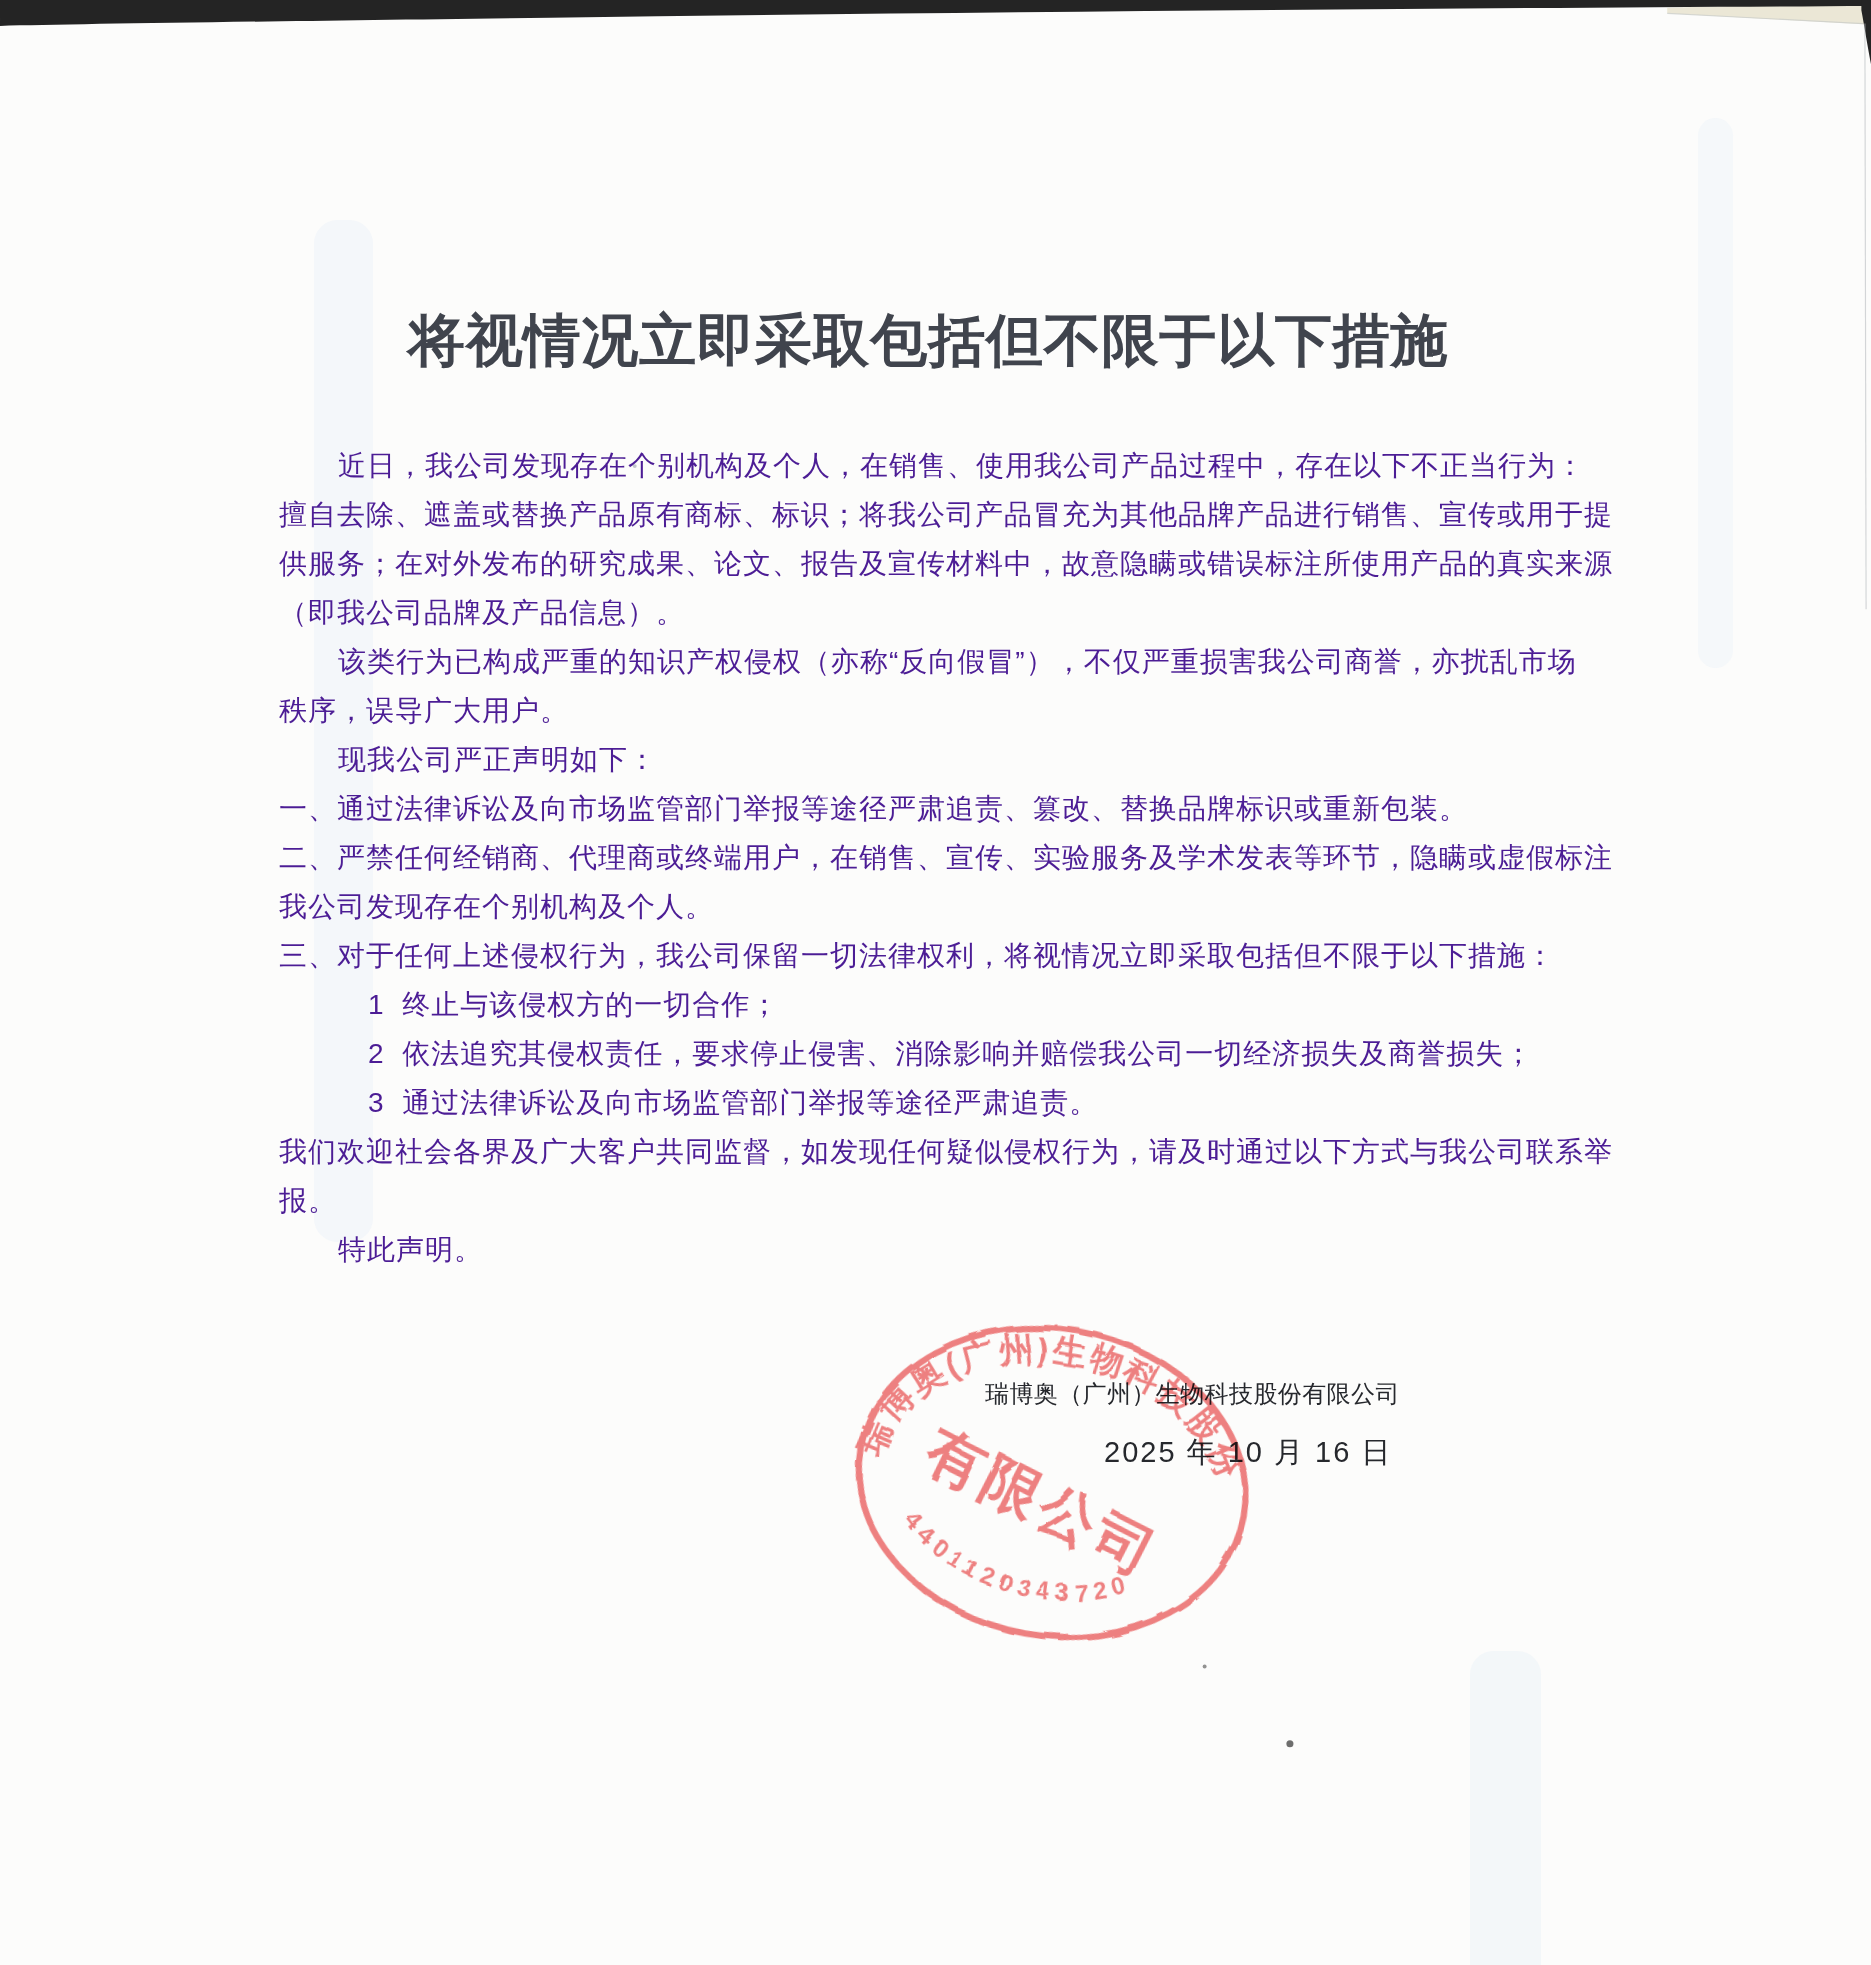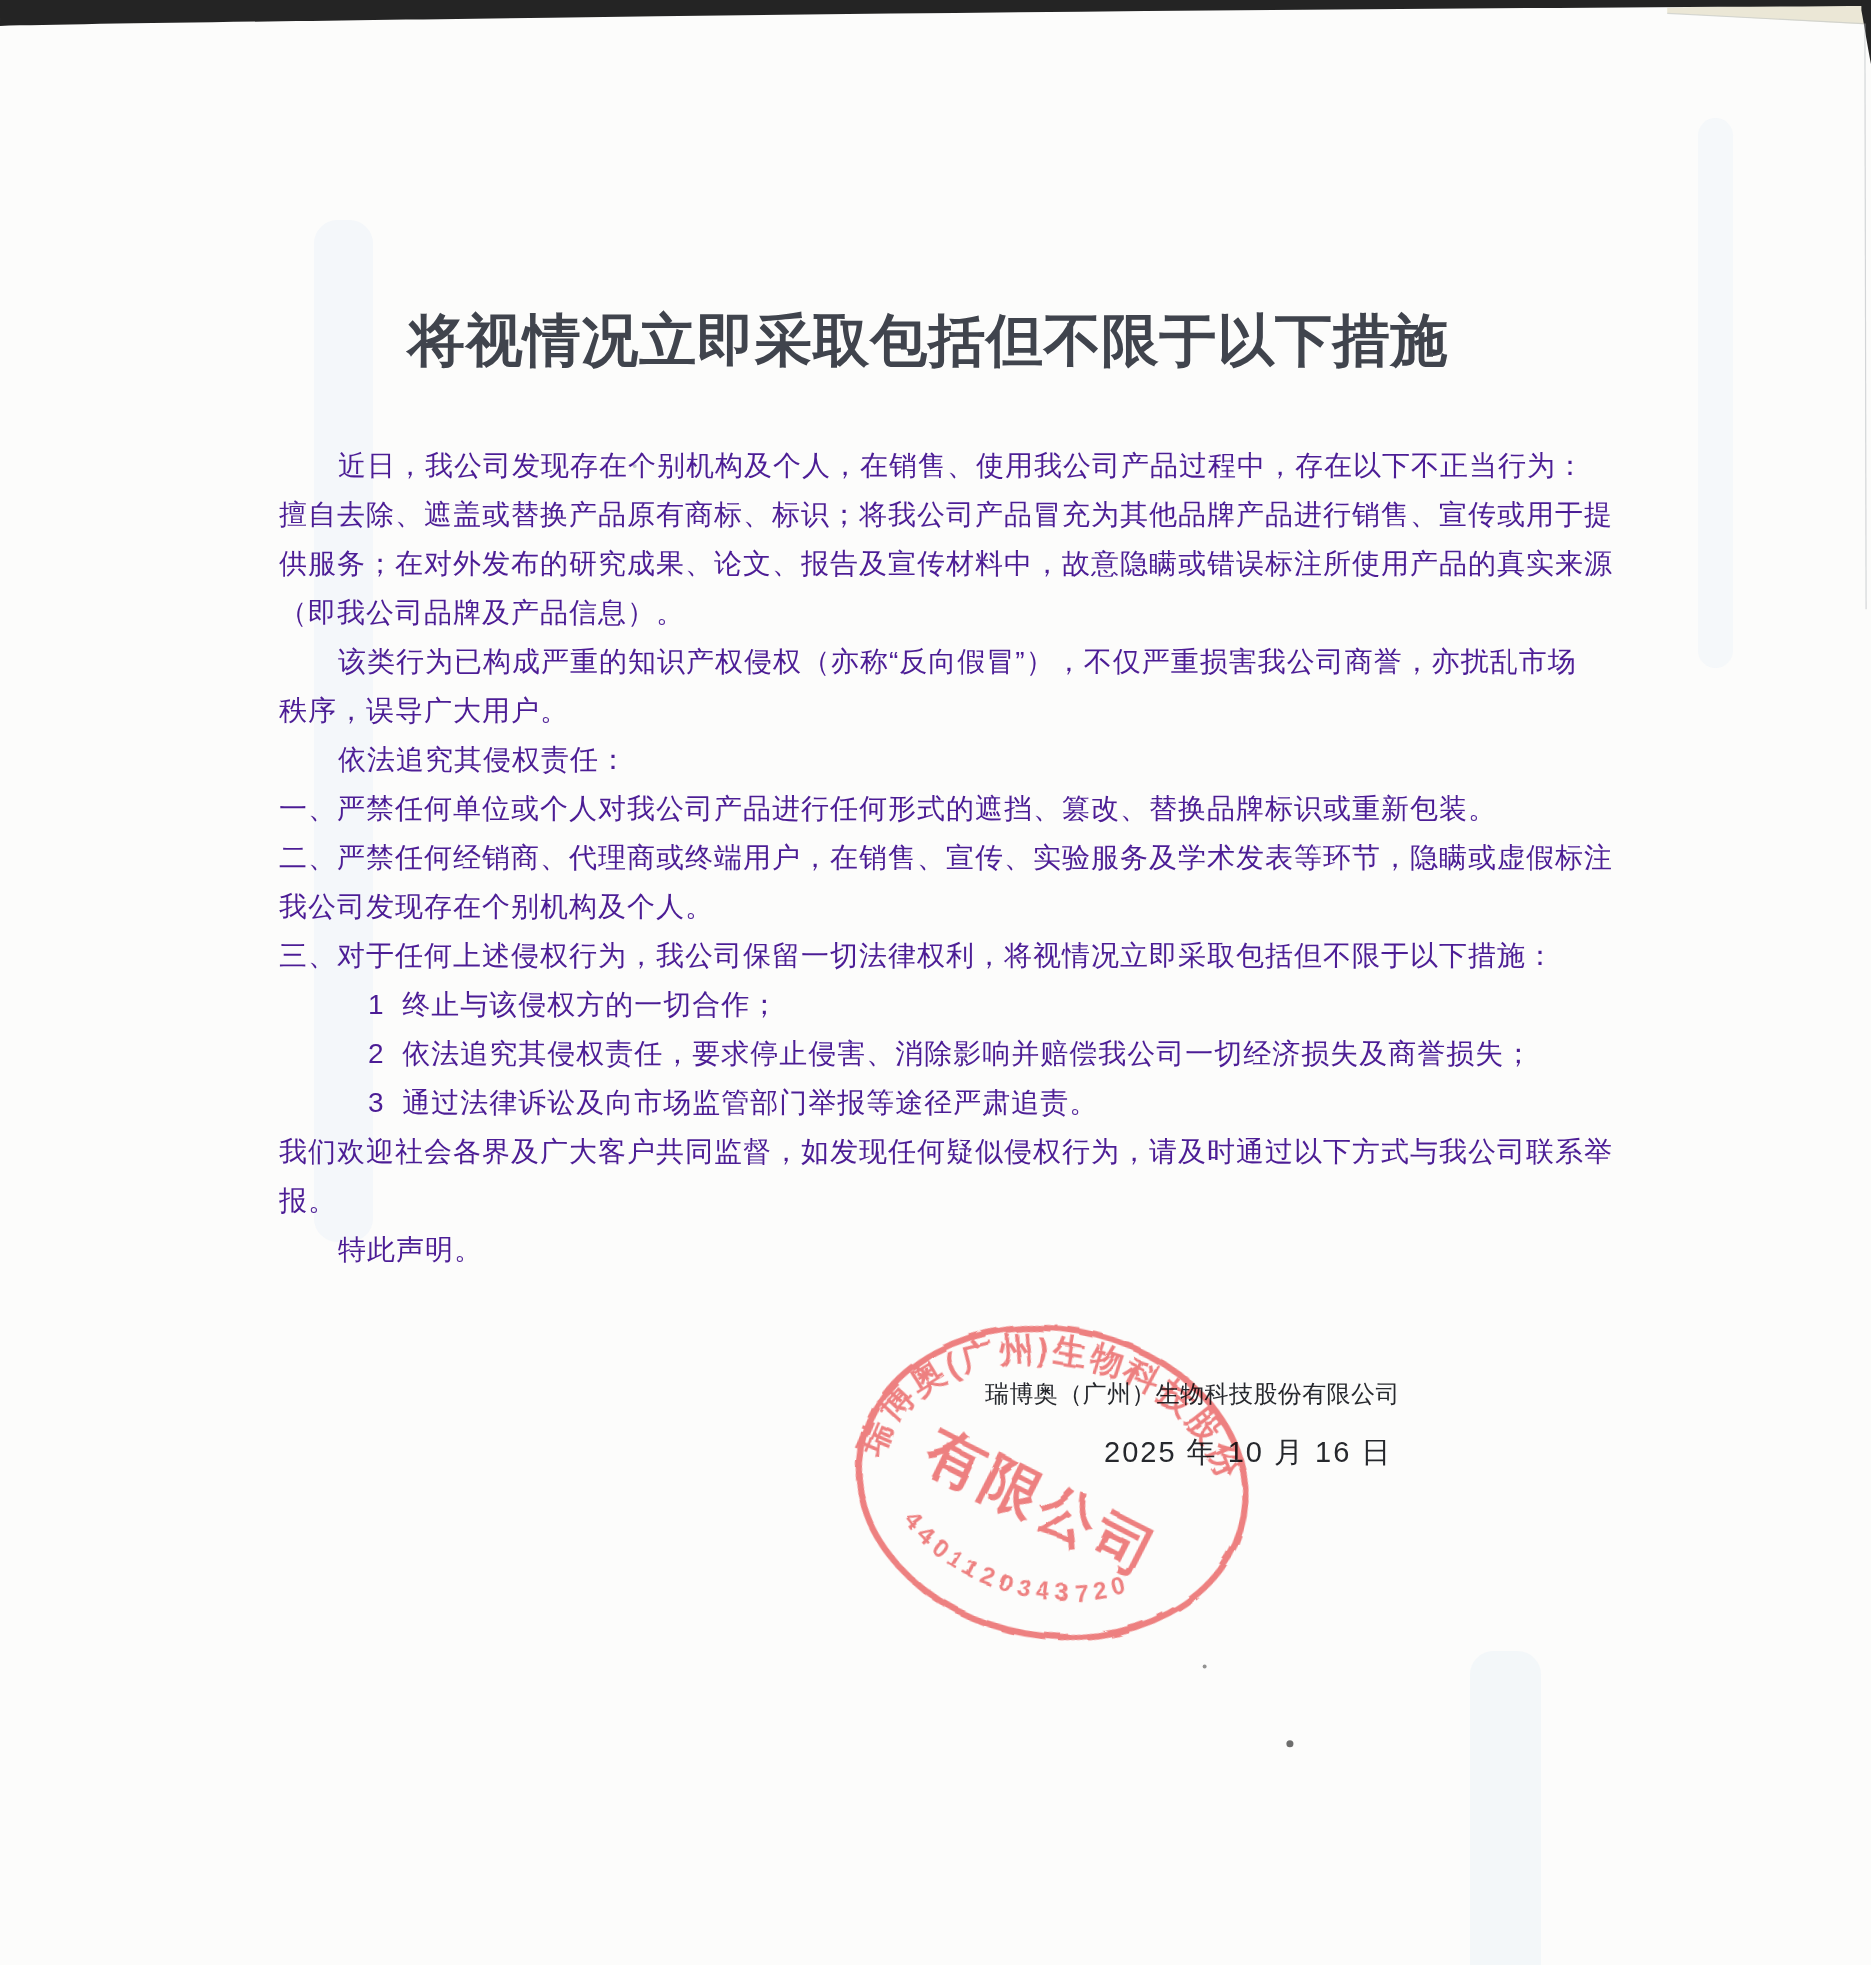--- a/index.html
+++ b/index.html
@@ -52,22 +52,22 @@
 
   <div class="doc-title">将视情况立即采取包括但不限于以下措施</div>
 
   <div class="body-block" id="body-block">
       <div class="body-line ind-2">近日，我公司发现存在个别机构及个人，在销售、使用我公司产品过程中，存在以下不正当行为：</div>
       <div class="body-line">擅自去除、遮盖或替换产品原有商标、标识；将我公司产品冒充为其他品牌产品进行销售、宣传或用于提</div>
       <div class="body-line">供服务；在对外发布的研究成果、论文、报告及宣传材料中，故意隐瞒或错误标注所使用产品的真实来源</div>
       <div class="body-line">（即我公司品牌及产品信息）。</div>
       <div class="body-line ind-2">该类行为已构成严重的知识产权侵权（亦称“反向假冒”），不仅严重损害我公司商誉，亦扰乱市场</div>
       <div class="body-line">秩序，误导广大用户。</div>
-      <div class="body-line ind-2">依法追究其侵权责任：</div>
-      <div class="body-line">一、严禁任何单位或个人对我公司产品进行任何形式的遮挡、篡改、替换品牌标识或重新包装。</div>
+      <div class="body-line ind-2">现我公司严正声明如下：</div>
+      <div class="body-line">一、通过法律诉讼及向市场监管部门举报等途径严肃追责、篡改、替换品牌标识或重新包装。</div>
       <div class="body-line">二、严禁任何经销商、代理商或终端用户，在销售、宣传、实验服务及学术发表等环节，隐瞒或虚假标注</div>
       <div class="body-line">我公司发现存在个别机构及个人。</div>
       <div class="body-line">三、对于任何上述侵权行为，我公司保留一切法律权利，将视情况立即采取包括但不限于以下措施：</div>
       <div class="body-line ind-3">1  终止与该侵权方的一切合作；</div>
       <div class="body-line ind-3">2  依法追究其侵权责任，要求停止侵害、消除影响并赔偿我公司一切经济损失及商誉损失；</div>
       <div class="body-line ind-3">3  通过法律诉讼及向市场监管部门举报等途径严肃追责。</div>
       <div class="body-line">我们欢迎社会各界及广大客户共同监督，如发现任何疑似侵权行为，请及时通过以下方式与我公司联系举</div>
       <div class="body-line">报。</div>
       <div class="body-line ind-2">特此声明。</div>
     </div>

